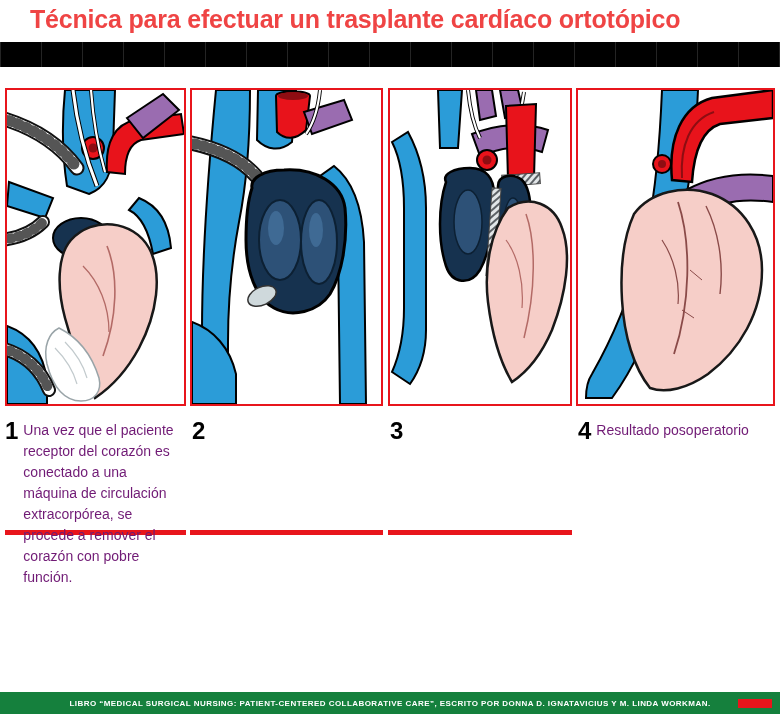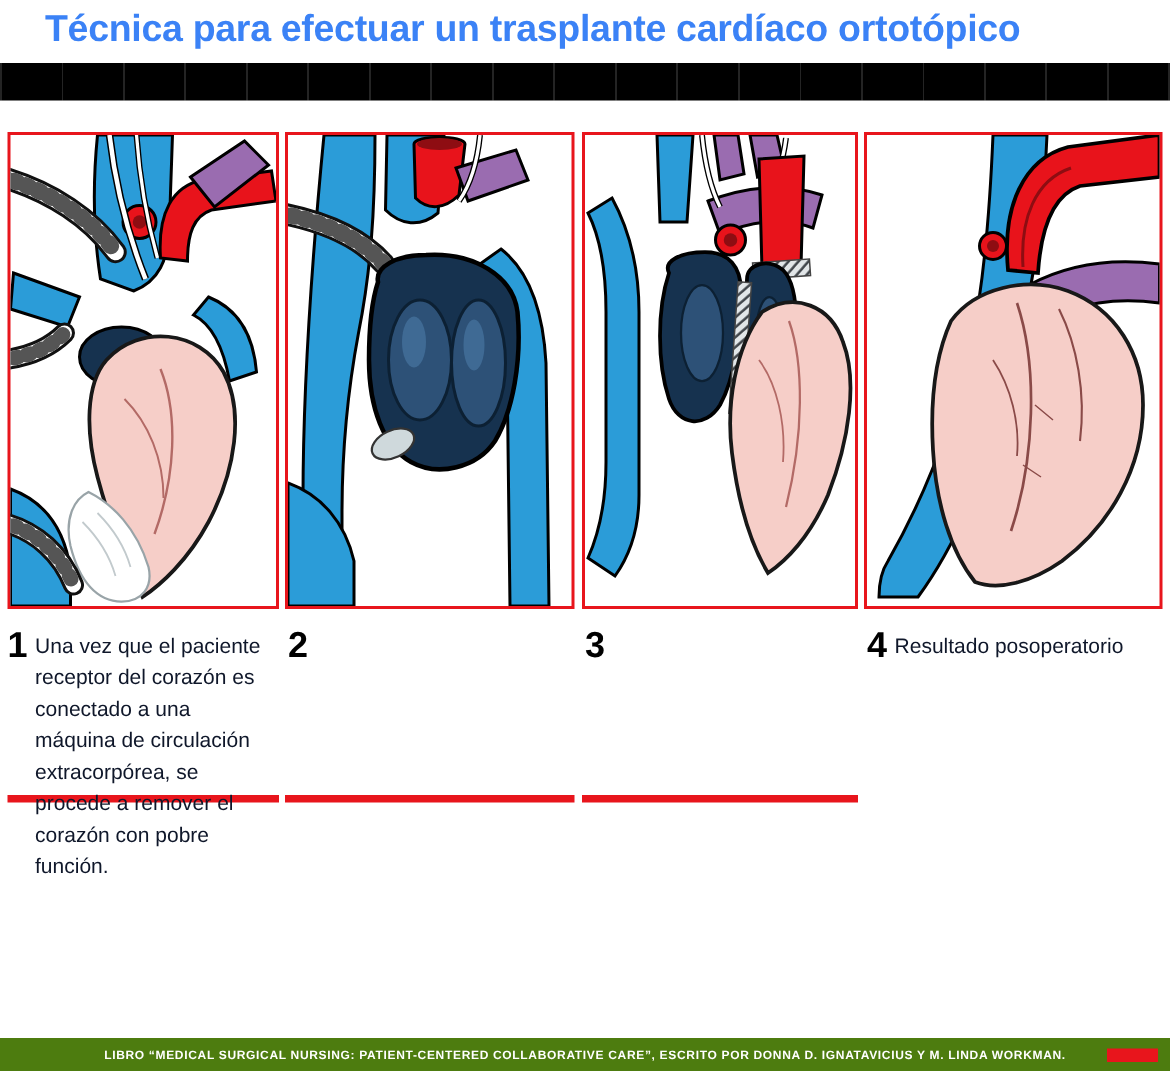--- a/index.html
+++ b/index.html
@@ -2,41 +2,41 @@
 <html><head>
 <meta charset="utf-8">
 <style>
   html,body{margin:0;padding:0;background:#fff;}
   .poster{
     position:relative;width:780px;height:714px;background:#ffffff;overflow:hidden;
     font-family:"Liberation Sans",sans-serif;
   }
   .title{
     position:absolute;left:30px;top:5px;margin:0;
-    font-size:25px;font-weight:700;color:#3b82f6;letter-spacing:-0.2px;white-space:nowrap;
+    font-size:25px;font-weight:700;color:#ef4444;letter-spacing:-0.2px;white-space:nowrap;
   }
   .black-bar{
     position:absolute;left:0;top:42px;width:780px;height:25px;background:#000;
     background-image:repeating-linear-gradient(90deg, rgba(255,255,255,0.14) 0 1px, transparent 1px 41px);
   }
   .panel{
     position:absolute;top:88px;height:318px;background:#fff;
     border:2px solid #e8151c;box-sizing:border-box;
   }
   .panel svg{display:block;width:100%;height:100%;}
   .divider{position:absolute;top:530px;height:5px;background:#e8151c;z-index:0;}
   .step{position:absolute;top:420px;display:flex;align-items:flex-start;z-index:1;}
   .step-number{
     font-size:24px;font-weight:700;line-height:21px;color:#000;margin-right:5px;flex:none;
   }
   .step-caption{
-    font-size:14px;line-height:21px;color:#0f172a;
+    font-size:14px;line-height:21px;color:#701a75;
   }
   .footer{
-    position:absolute;left:0;top:692px;width:780px;height:22px;background:#4d7c0f;
+    position:absolute;left:0;top:692px;width:780px;height:22px;background:#15803d;
     display:flex;align-items:center;justify-content:center;
   }
   .footer-text{color:#fff;font-size:8px;font-weight:700;letter-spacing:0.45px;white-space:nowrap;}
   .footer-accent{position:absolute;right:8px;top:7px;width:34px;height:9px;background:#e8151c;}
 </style>
 </head>
 <body>
 
 <div class="poster">
 

